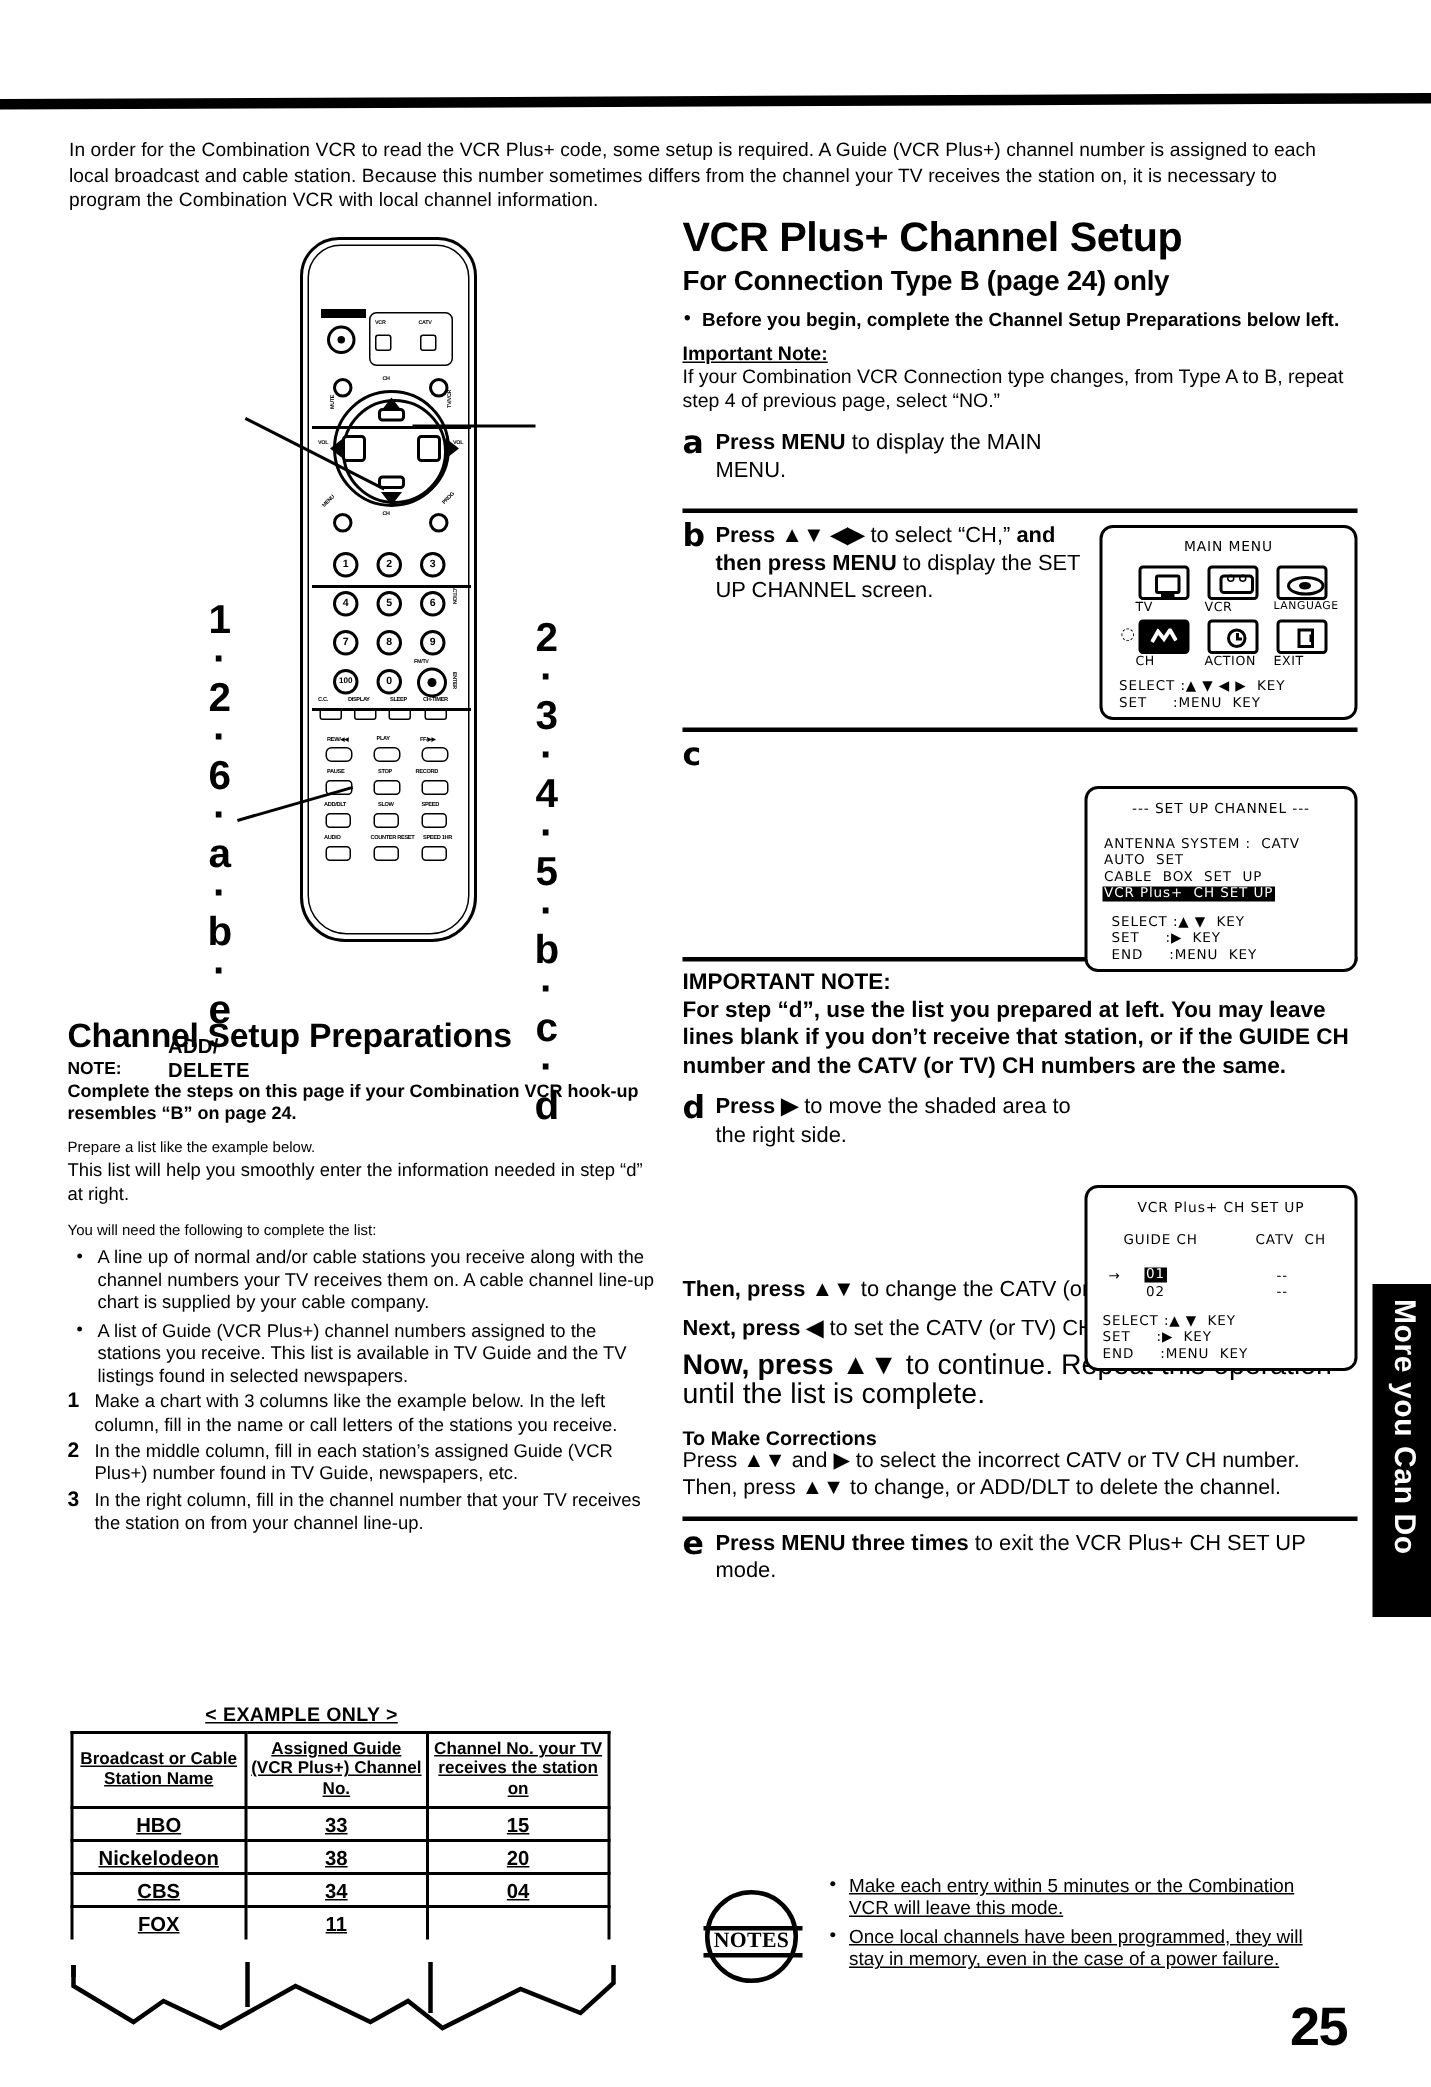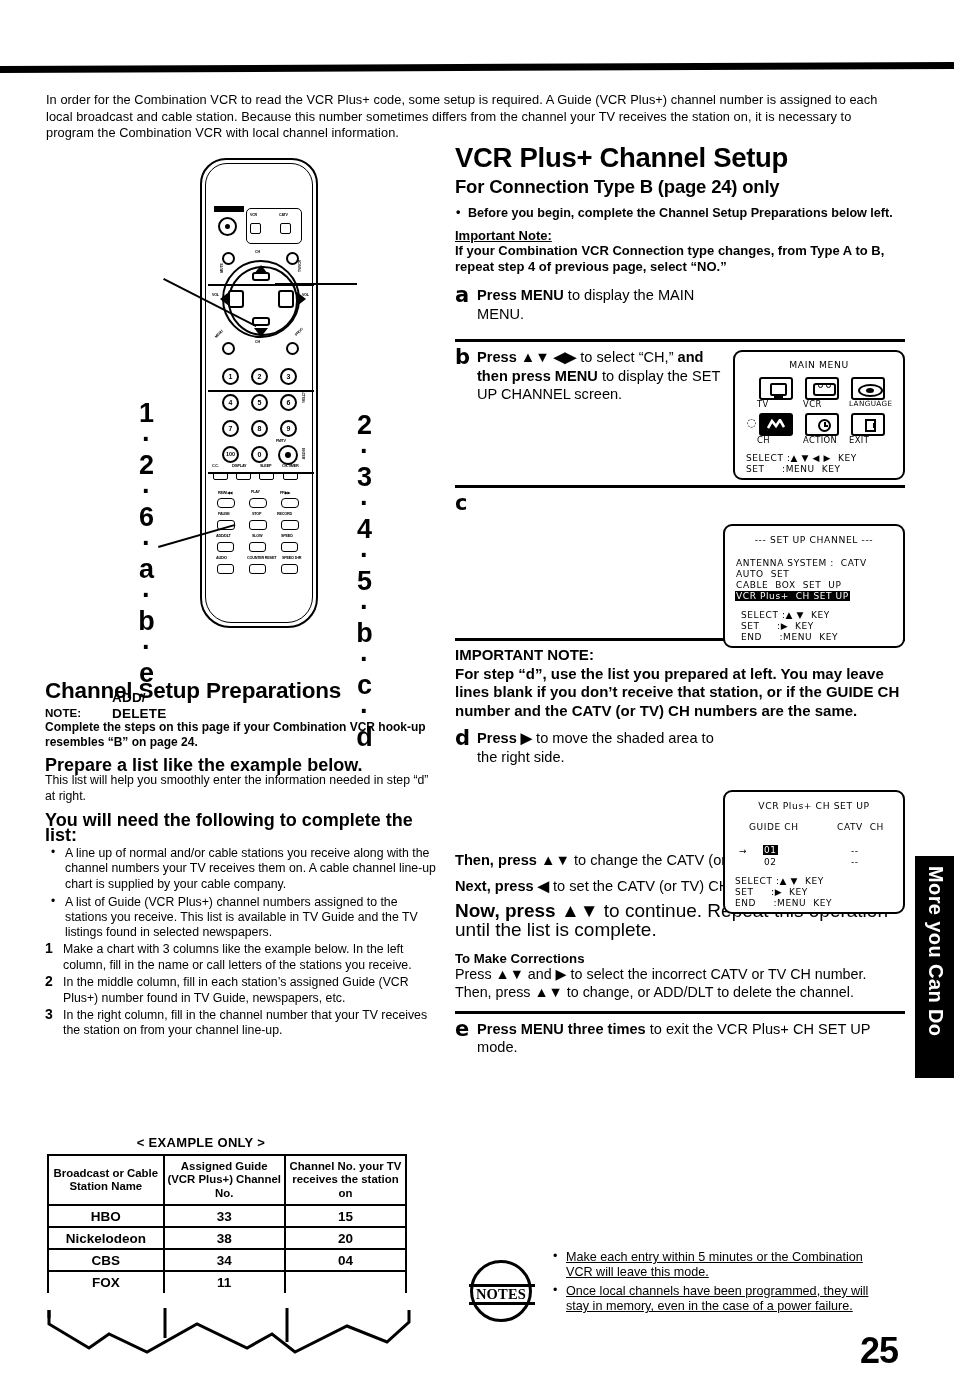--- a/index.html
+++ b/index.html
@@ -105,32 +105,32 @@
     position:absolute; left:72px; top:540px; width:90px;
     font-size:13.5px; font-weight:bold; line-height:16px; letter-spacing:0.2px;
   }
 
   
   .csp { position:absolute; left:45px; top:678px; width:396px; }
   h2.csp-title { margin:0; font-size:22.5px; font-weight:bold; letter-spacing:-0.2px; }
   .note-lbl { font-size:11.6px; font-weight:bold; margin-top:2px; }
   .p1 { font-size:12px; line-height:14.6px; font-weight:bold; margin-top:1px; }
   .p2 { font-size:12.3px; line-height:15.2px; margin-top:9px; }
-  .p3 { font-size:18px; line-height:15.2px; font-weight:bold; margin-top:9px; }
+  .p3 { font-size:10px; line-height:15.2px; font-weight:normal; margin-top:9px; }
 
   ul.bul { margin:2px 0 0 0; padding:0; list-style:none; }
   ul.bul li { position:relative; padding-left:20px; font-size:12.3px; line-height:15.2px; margin-top:3px; }
   ul.bul li::before { content:"\2022"; position:absolute; left:6px; top:-1px; font-size:12px; }
 
   ol.nums { margin:2px 0 0 0; padding:0; list-style:none; }
   ol.nums li { position:relative; padding-left:18px; font-size:12.3px; line-height:15.4px; margin-top:2px; }
   ol.nums li .n { position:absolute; left:0; top:-1px; font-size:14px; font-weight:bold; }
 
   
-  .ex-wrap { position:absolute; left:47px; top:1135px; width:308px; }
+  .ex-wrap { position:absolute; left:47px; top:1135px; width:308px;text-decoration:underline; }
   .ex-title { text-align:center; font-size:13px; font-weight:bold; letter-spacing:0.3px; margin-bottom:4px; }
   table.ex { border-collapse:collapse; width:360px; }
   table.ex th, table.ex td {
     border:2px solid #000; text-align:center; font-weight:bold;
   }
   table.ex th { font-size:11.4px; line-height:13.4px; padding:4px 2px; vertical-align:middle; }
   table.ex td { font-size:13.5px; padding:2px 2px; height:22px; }
   .tear { position:absolute; left:47px; top:1308px; width:364px; height:46px; }
 
   
@@ -139,21 +139,21 @@
   h1.main-title { margin:0; font-size:27.5px; font-weight:bold; letter-spacing:-0.3px; }
   h3.sub-title { margin:2px 0 0 0; font-size:18.5px; font-weight:bold; letter-spacing:-0.2px; }
 
   .bullet-b {
     position:relative; padding-left:13px; margin-top:8px;
     font-size:12.6px; line-height:15.4px; font-weight:bold;
   }
   .bullet-b::before { content:"\2022"; position:absolute; left:1px; top:-1px; }
 
   .impnote-h { margin-top:7px; font-size:13px; font-weight:bold; text-decoration:underline; }
-  .impnote-b { font-size:13px; line-height:15.8px; font-weight:bold; }
+  .impnote-b { font-size:13px; line-height:15.8px; font-weight:normal; }
 
   hr.step-rule { border:none; border-top:3px solid #000; margin:9px 0 0 0; }
 
   .step { position:relative; margin-top:6px; min-height:40px; }
   .step .letter {
     position:absolute; left:0; top:-3px; font-size:21px; font-weight:bold;
     font-family:"DejaVu Sans", sans-serif;
   }
   .step .stxt {
     margin-left:22px; width:250px;

